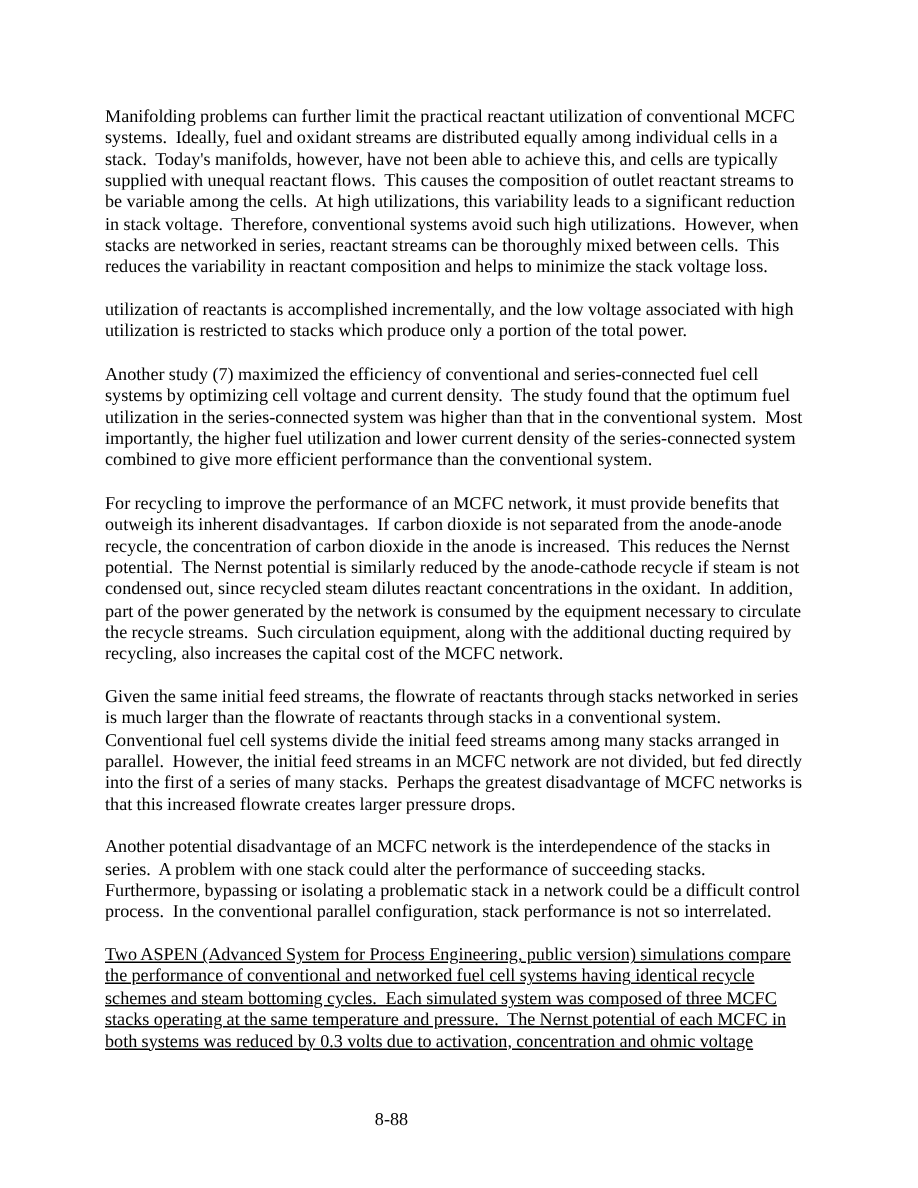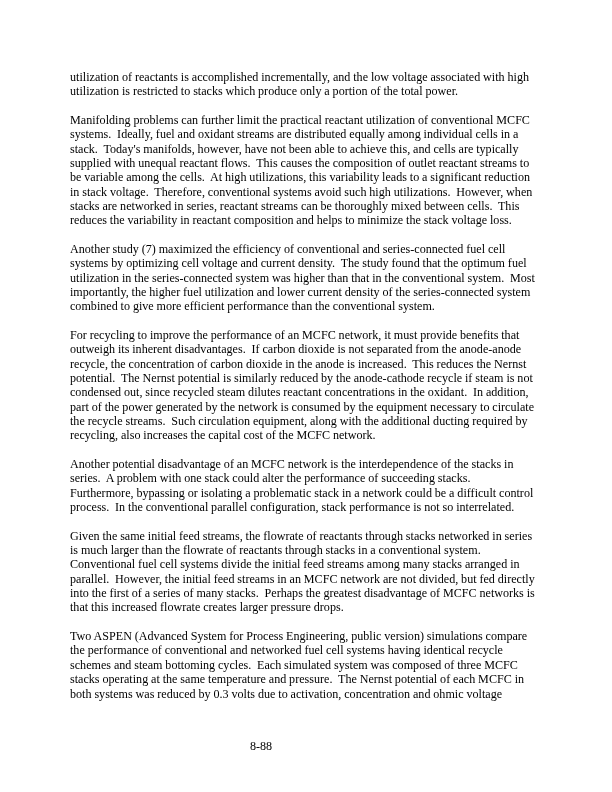--- a/index.html
+++ b/index.html
@@ -35,20 +35,21 @@
     margin: 0 0 14.3px 0;
     font-size: 12.1px;
     line-height: 14.35px;
     text-align: left;
     white-space: pre-wrap;
     word-spacing: -0.15px;
     letter-spacing: 0.005px;
   }
   p.body-text.tight {
     margin-bottom: 0;
+    text-decoration: underline;
   }
   h2.section-heading {
     margin: 0 0 0 0;
     padding: 0;
     font-size: 12.6px;
     line-height: 16.6px;
     font-weight: bold;
     letter-spacing: 0.1px;
   }
   h2.section-heading .num {
@@ -64,59 +65,59 @@
     line-height: 14.35px;
   }
 </style>
 </head>
 <body>
 
 <div class="page">
 
   <div class="content">
 
-    <p class="body-text">utilization of reactants is accomplished incrementally, and the low voltage associated with high
-utilization is restricted to stacks which produce only a portion of the total power.</p>
-
     <p class="body-text">Manifolding problems can further limit the practical reactant utilization of conventional MCFC
 systems.  Ideally, fuel and oxidant streams are distributed equally among individual cells in a
 stack.  Today's manifolds, however, have not been able to achieve this, and cells are typically
 supplied with unequal reactant flows.  This causes the composition of outlet reactant streams to
 be variable among the cells.  At high utilizations, this variability leads to a significant reduction
 in stack voltage.  Therefore, conventional systems avoid such high utilizations.  However, when
 stacks are networked in series, reactant streams can be thoroughly mixed between cells.  This
 reduces the variability in reactant composition and helps to minimize the stack voltage loss.</p>
+
+    <p class="body-text">utilization of reactants is accomplished incrementally, and the low voltage associated with high
+utilization is restricted to stacks which produce only a portion of the total power.</p>
 
     <p class="body-text">Another study (7) maximized the efficiency of conventional and series-connected fuel cell
 systems by optimizing cell voltage and current density.  The study found that the optimum fuel
 utilization in the series-connected system was higher than that in the conventional system.  Most
 importantly, the higher fuel utilization and lower current density of the series-connected system
 combined to give more efficient performance than the conventional system.</p>
 
 
     <p class="body-text">For recycling to improve the performance of an MCFC network, it must provide benefits that
 outweigh its inherent disadvantages.  If carbon dioxide is not separated from the anode-anode
 recycle, the concentration of carbon dioxide in the anode is increased.  This reduces the Nernst
 potential.  The Nernst potential is similarly reduced by the anode-cathode recycle if steam is not
 condensed out, since recycled steam dilutes reactant concentrations in the oxidant.  In addition,
 part of the power generated by the network is consumed by the equipment necessary to circulate
 the recycle streams.  Such circulation equipment, along with the additional ducting required by
 recycling, also increases the capital cost of the MCFC network.</p>
 
-    <p class="body-text">Another potential disadvantage of an MCFC network is the interdependence of the stacks in
-series.  A problem with one stack could alter the performance of succeeding stacks.
-Furthermore, bypassing or isolating a problematic stack in a network could be a difficult control
-process.  In the conventional parallel configuration, stack performance is not so interrelated.</p>
-
     <p class="body-text">Given the same initial feed streams, the flowrate of reactants through stacks networked in series
 is much larger than the flowrate of reactants through stacks in a conventional system.
 Conventional fuel cell systems divide the initial feed streams among many stacks arranged in
 parallel.  However, the initial feed streams in an MCFC network are not divided, but fed directly
 into the first of a series of many stacks.  Perhaps the greatest disadvantage of MCFC networks is
 that this increased flowrate creates larger pressure drops.</p>
+
+    <p class="body-text">Another potential disadvantage of an MCFC network is the interdependence of the stacks in
+series.  A problem with one stack could alter the performance of succeeding stacks.
+Furthermore, bypassing or isolating a problematic stack in a network could be a difficult control
+process.  In the conventional parallel configuration, stack performance is not so interrelated.</p>
 
 
     <p class="body-text tight">Two ASPEN (Advanced System for Process Engineering, public version) simulations compare
 the performance of conventional and networked fuel cell systems having identical recycle
 schemes and steam bottoming cycles.  Each simulated system was composed of three MCFC
 stacks operating at the same temperature and pressure.  The Nernst potential of each MCFC in
 both systems was reduced by 0.3 volts due to activation, concentration and ohmic voltage</p>
 
   </div>
 

